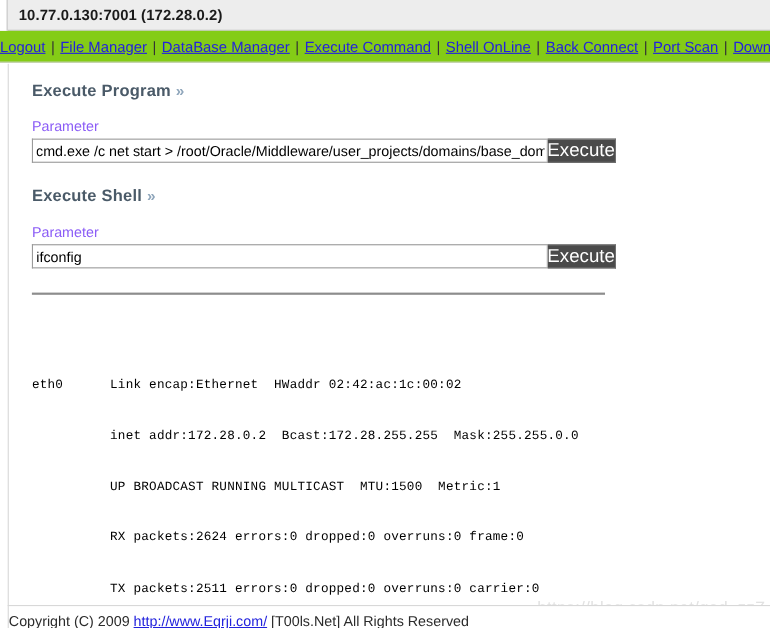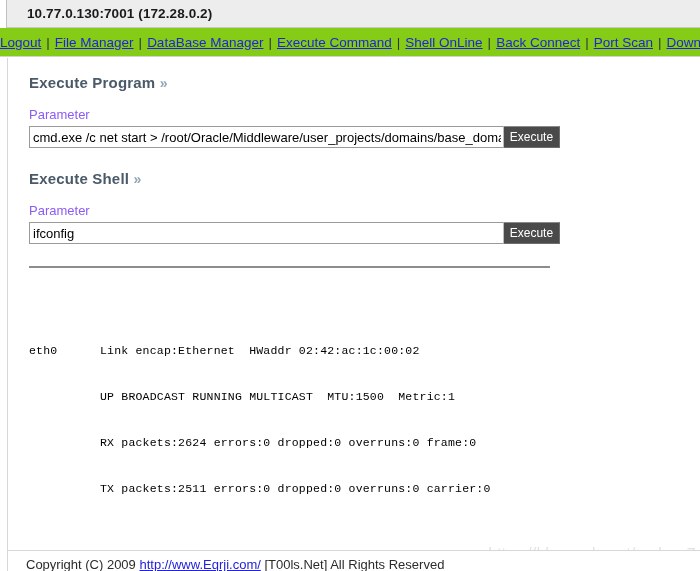--- a/index.html
+++ b/index.html
@@ -32,21 +32,21 @@
     height: 28px;
     background: #ffffff;
     border-right: 1px solid #c0c0c0;
     box-sizing: border-box;
     flex: none;
   }
   .titlebar-title {
     font-size: 13.5px;
     font-weight: bold;
     color: #1a1a1a;
-    padding-left: 20px;
+    padding-left: 10px;
     letter-spacing: 0.1px;
     white-space: nowrap;
   }
 
   
   .navbar {
     height: 29px;
     background: #84cc16;
     border-bottom: 1px solid #d2d2d2;
     display: flex;
@@ -120,21 +120,21 @@
     box-sizing: border-box;
     background: #ffffff;
     outline: none;
   }
   .execute-btn {
     width: 63px;
     height: 22px;
     background: #4a4a4a;
     color: #ffffff;
     font-family: "Liberation Sans", sans-serif;
-    font-size: 12px;
+    font-size: 17px;
     border: 1px solid #6e6e6e;
     border-top-color: #8a8a8a;
     border-left: none;
     box-sizing: border-box;
     cursor: pointer;
     padding: 0;
     line-height: 20px;
     text-align: center;
   }
 
@@ -167,21 +167,21 @@
     left: 7px;
     right: 0;
     bottom: 0;
     height: 21px;
     border-top: 1px solid #d8d8d8;
     border-left: 1px solid #d8d8d8;
     background: #ffffff;
     box-sizing: border-box;
     font-size: 13px;
     color: #2b2b2b;
-    padding-left: 18px;
+    padding-left: 0;
     overflow: hidden;
     white-space: nowrap;
   }
   .footer-inner { position: relative; top: 6px; }
   .footer a {
     color: #2222dd;
     text-decoration: underline;
   }
 
   
@@ -252,20 +252,21 @@
       </div>
     </div>
 
     <div class="spacer-2"></div>
 
     <hr class="divider">
 
     <div class="output">
       <div class="out-block">
         <span class="out-line">eth0      Link encap:Ethernet  HWaddr 02:42:ac:1c:00:02</span>
+        <span class="out-line">          inet addr:172.28.0.2  Bcast:172.28.255.255  Mask:255.255.0.0</span>
         <span class="out-line">          UP BROADCAST RUNNING MULTICAST  MTU:1500  Metric:1</span>
         <span class="out-line">          RX packets:2624 errors:0 dropped:0 overruns:0 frame:0</span>
         <span class="out-line">          TX packets:2511 errors:0 dropped:0 overruns:0 carrier:0</span>
         
         
       </div>
       
     </div>
 
   </div>

